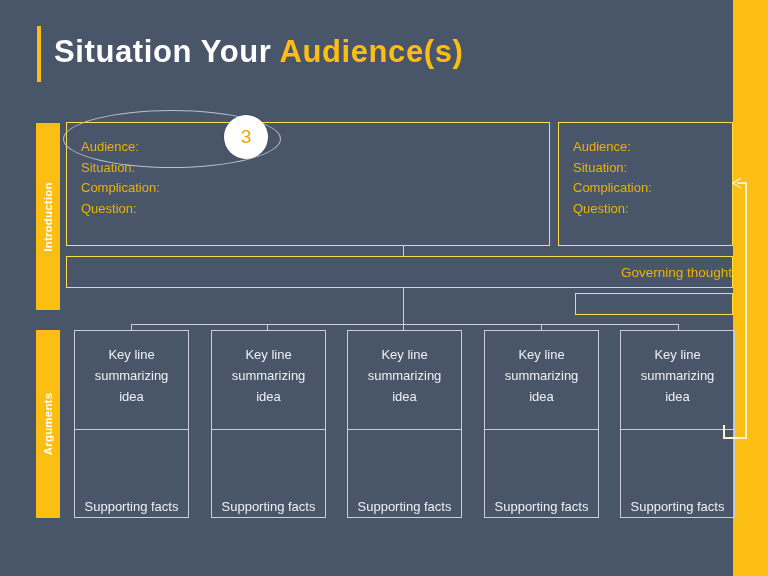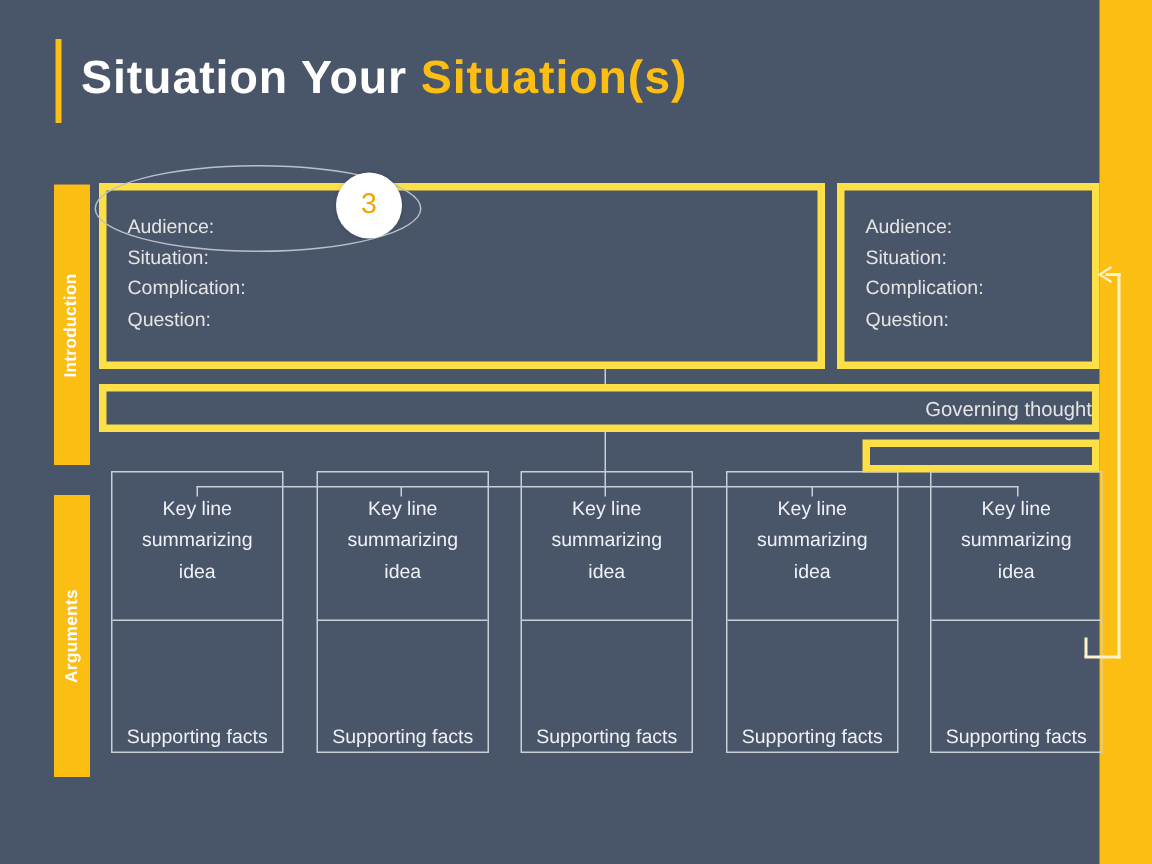--- a/index.html
+++ b/index.html
@@ -67,23 +67,23 @@
     font-size: 11.5px;
     font-weight: bold;
     letter-spacing: 0.2px;
   }
   #bar-intro { top: 123px; height: 187px; }
   #bar-args  { top: 330px; height: 188px; }
 
   
   .obox {
     position: absolute;
-    border: 5px solid #fde047;
-    box-sizing: border-box;
-    color: #e5e5e5;
+    border: 1px solid #fde047;
+    box-sizing: border-box;
+    color: #eab308;
   }
   .intro-box {
     padding: 14px 0 0 14px;
     font-size: 13px;
     line-height: 20.5px;
   }
   .intro-box div { white-space: nowrap; }
 
   #box-intro-left  { left: 66px;  top: 122px; width: 484px; height: 124px; }
   #box-intro-right { left: 558px; top: 122px; width: 175px; height: 124px; }
@@ -91,21 +91,21 @@
   #box-governing {
     left: 66px; top: 256px; width: 667px; height: 32px;
     display: flex; align-items: center; justify-content: flex-end;
     font-size: 13.5px;
   }
   #box-extra { left: 575px; top: 293px; width: 158px; height: 22px; }
 
   
   .arg-col {
     position: absolute;
-    top: 314px;
+    top: 330px;
     height: 188px;
     border: 1px solid #c9cfd8;
     box-sizing: border-box;
     display: flex;
     flex-direction: column;
   }
   .arg-key {
     height: 99px;
     border-bottom: 1px solid #c9cfd8;
     box-sizing: border-box;
@@ -158,21 +158,21 @@
   .arrow-line { position: absolute; background: #fff3cc; }
 </style>
 </head>
 <body>
 
 <div class="slide">
 
   <div class="right-band"></div>
 
   <div class="title-accent"></div>
-  <div class="title"><span>Situation Your </span><span class="accent">Situation(s)</span></div>
+  <div class="title"><span>Situation Your </span><span class="accent">Audience(s)</span></div>
 
   <div class="sidebar-bar" id="bar-intro">
     <span>Introduction</span>
   </div>
   <div class="sidebar-bar" id="bar-args">
     <span>Arguments</span>
   </div>
 
   <div class="obox intro-box" id="box-intro-left">
     <div>Audience:</div>

